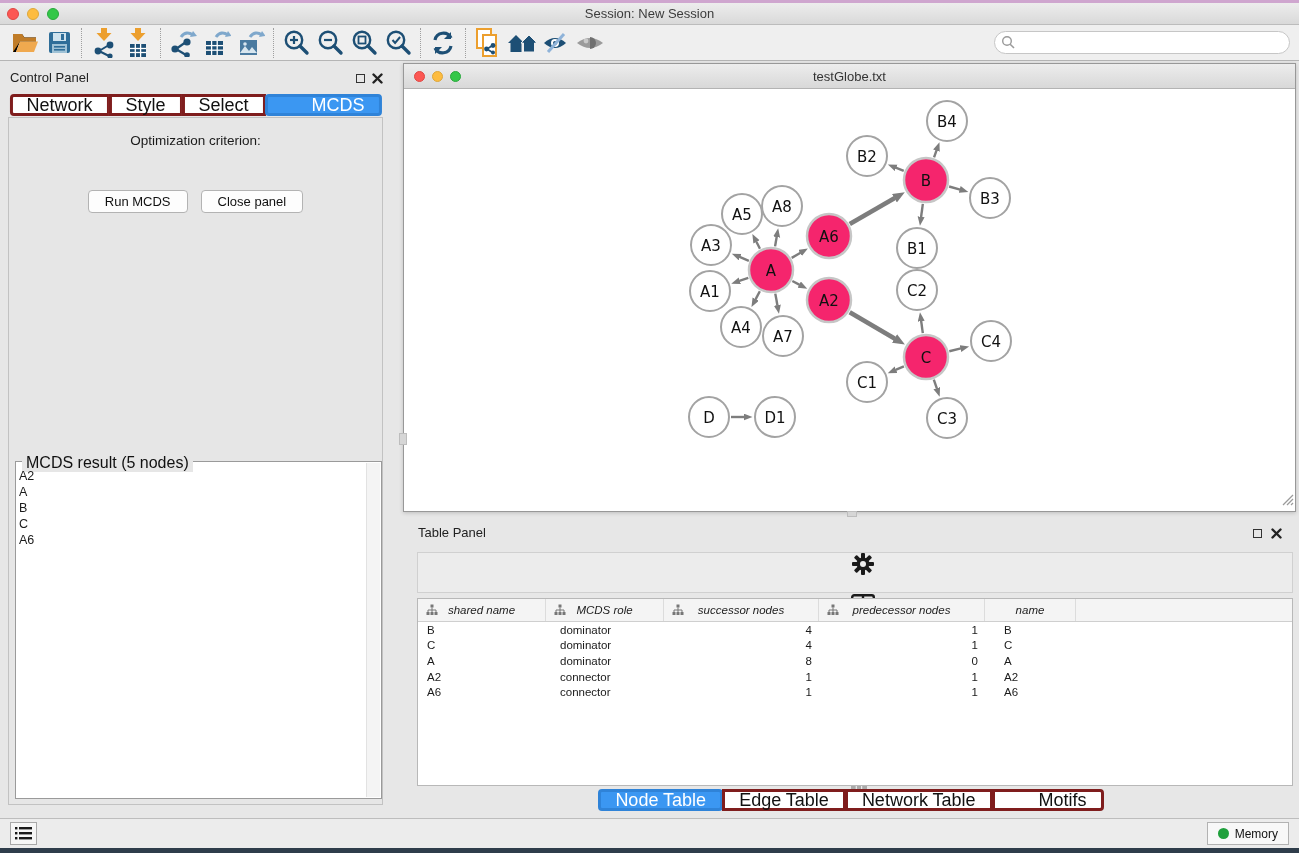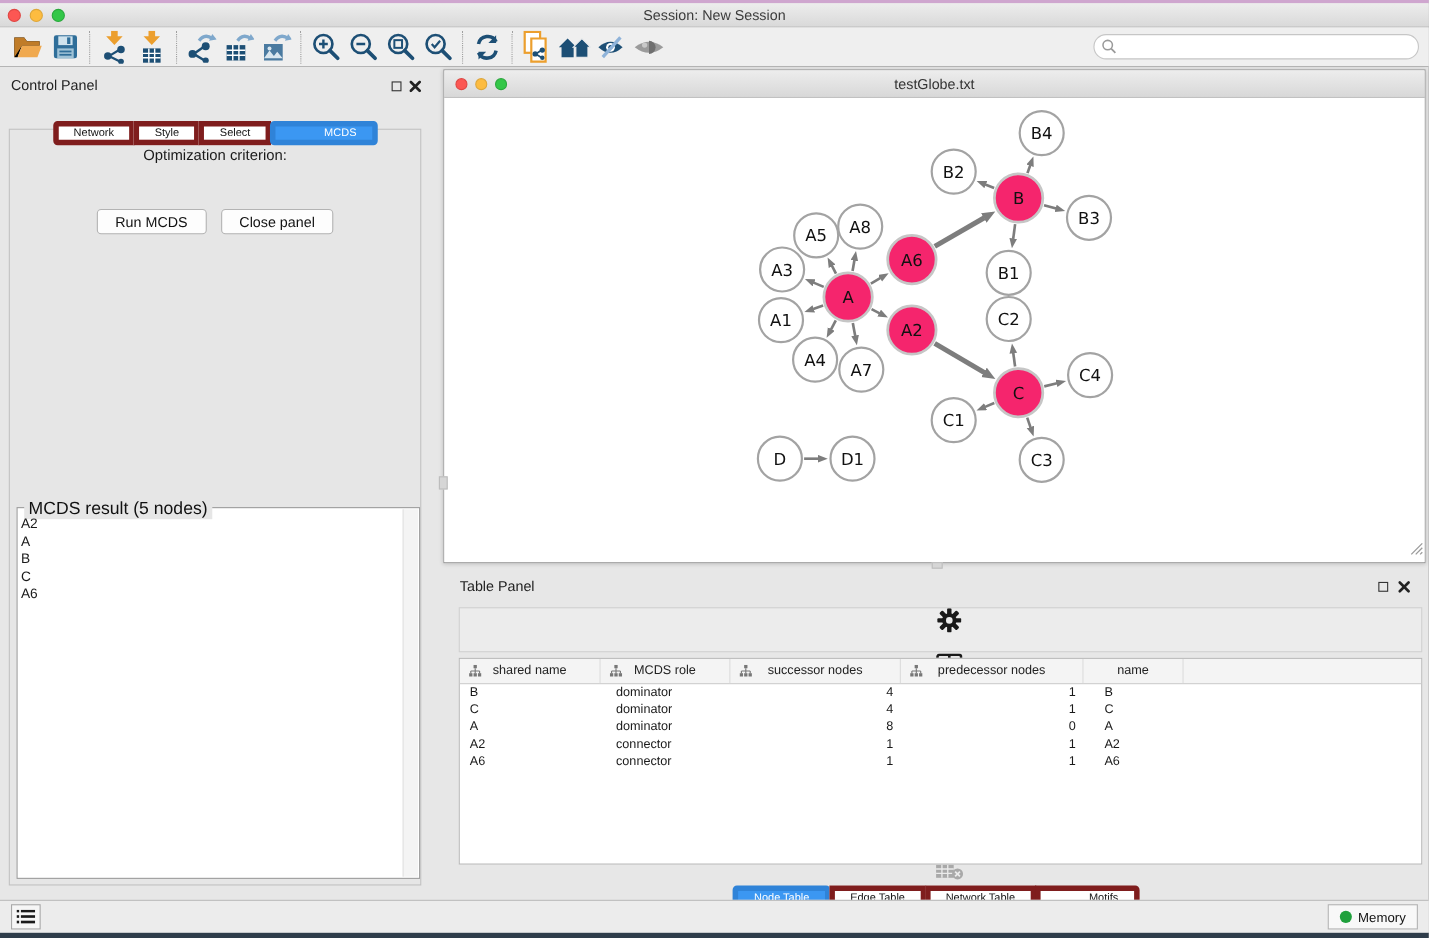--- a/index.html
+++ b/index.html
@@ -40,22 +40,22 @@
   }
   .searchbox input { border:none; outline:none; flex:1; height:18px; font-size:12px; background:transparent; }
   
   .control-panel { position:absolute; left:0; top:61px; width:391px; height:757px; background:#e7e7e7; }
   .panel-title { position:absolute; left:10px; top:9px; font-size:13px; color:#222; }
   .float-ic { position:absolute; top:13px; width:9px; height:9px; border:1.5px solid #333; }
   .close-ic { position:absolute; top:12px; width:11px; height:11px; }
   .close-ic svg { display:block; }
   .cp-tabs { position:absolute; top:33px; left:50%; transform:translateX(-50%); display:flex; z-index:3; }
   .seg {
-    height:22px; padding:0 14px; background:#fff; border:5px solid #7f1d1d;
-    font-size:10px; display:flex; align-items:center; margin-left:-1px; color:#111;margin-top:16px;
+    height:22px; padding:0 14px; background:#fff; border:3px solid #7f1d1d;
+    font-size:18px; display:flex; align-items:center; margin-left:-1px; color:#111;
   }
   .seg:first-child { border-radius:4px 0 0 4px; margin-left:0; }
   .seg:last-child  { border-radius:0 4px 4px 0;padding-left:44px; }
   .seg.active { background:#3b97f2; border-color:#2f83d8; color:#fff; border-radius:4px; }
   .cp-box {
     position:absolute; left:8px; top:56px; width:375px; height:688px;
     background:#e6e6e6; border:1px solid #c2c2c2;
   }
   .opt-label { position:absolute; top:15px; width:100%; text-align:center; font-size:13.5px; }
   .dropdown {
@@ -111,21 +111,21 @@
   .tp-toolbar .ic { display:flex; align-items:center; justify-content:center; }
   .fx { font-family:"DejaVu Serif", serif; font-style:italic; font-size:19px; color:#9b9b9b; }
   .ntable {
     position:absolute; left:14px; top:80px; width:876px; height:188px;
     background:#fff; border:1px solid #b8b8b8; overflow:hidden;
   }
   .thead {
     display:grid; grid-template-columns:128px 118px 155px 166px 91px 1fr;
     height:23px; background:#f4f4f4; border-bottom:1px solid #cfcfcf; font-size:11.5px;
   }
-  .th { position:relative; display:flex; align-items:center; justify-content:center; border-right:1px solid #dcdcdc; color:#222; }
+  .th { position:relative; display:flex; align-items:center; justify-content:center; border-right:1px solid #dcdcdc; color:#222;font-style:italic; }
   .th:last-child { border-right:none; }
   .th .colic { position:absolute; left:8px; top:5px; }
   .trow { display:grid; grid-template-columns:128px 118px 155px 166px 91px 1fr; height:15.6px; font-size:11.5px; }
   .tcell { display:flex; align-items:center; white-space:nowrap; }
   .tcell.c0 { padding-left:9px; }
   .tcell.c1 { padding-left:14px; }
   .tcell.c2 { justify-content:flex-end; padding-right:7px; }
   .tcell.c3 { justify-content:flex-end; padding-right:7px; }
   .tcell.c4 { padding-left:19px; }
   .tp-tabs { position:absolute; top:271px; left:0; width:100%; display:flex; justify-content:center; }

